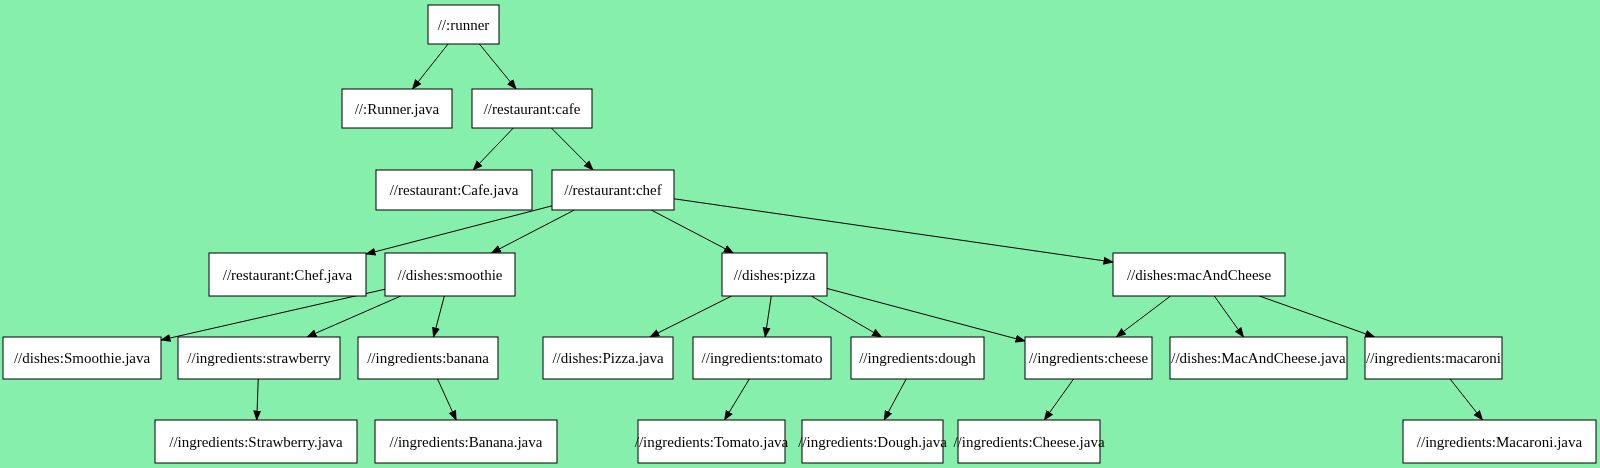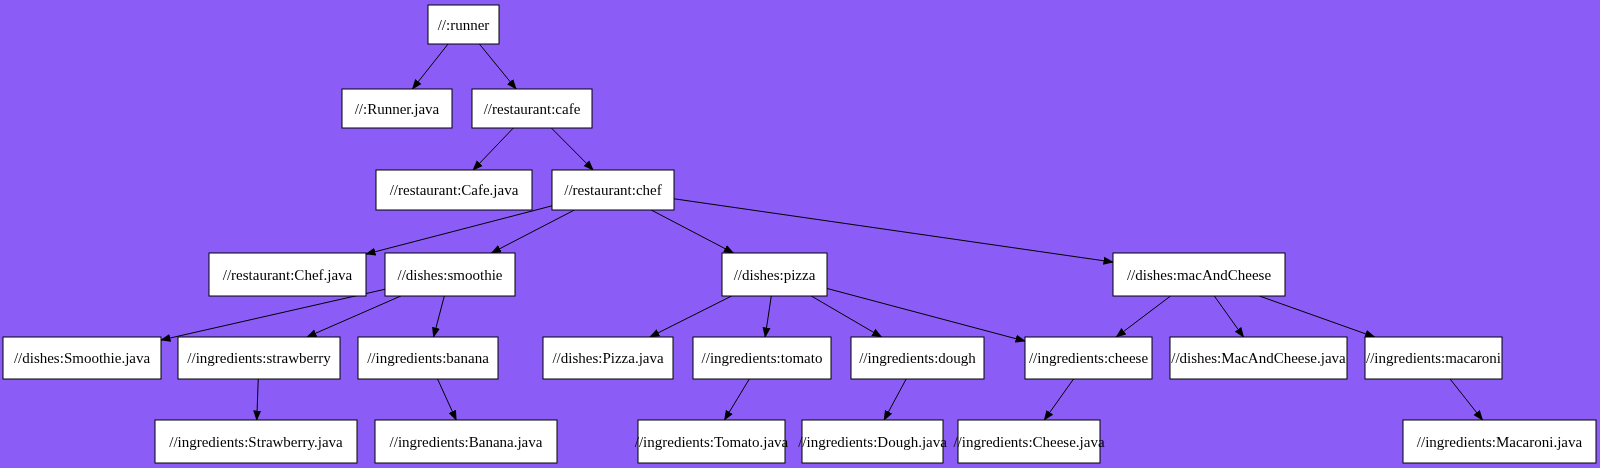--- a/index.html
+++ b/index.html
@@ -4,21 +4,21 @@
 <style>
   html, body {
     margin: 0;
     padding: 0;
     background: #ffffff;
   }
   .canvas-wrap {
     position: relative;
     width: 1600px;
     height: 468px;
-    background: #8b5cf6;
+    background: #86efac;
     overflow: hidden;
     font-family: "Liberation Serif", "DejaVu Serif", serif;
     text-align: center;
   }
   svg text {
     font-family: "Liberation Serif", "DejaVu Serif", serif;
     font-size: 15px;
     fill: #000000;
   }
   svg rect.node-box {

